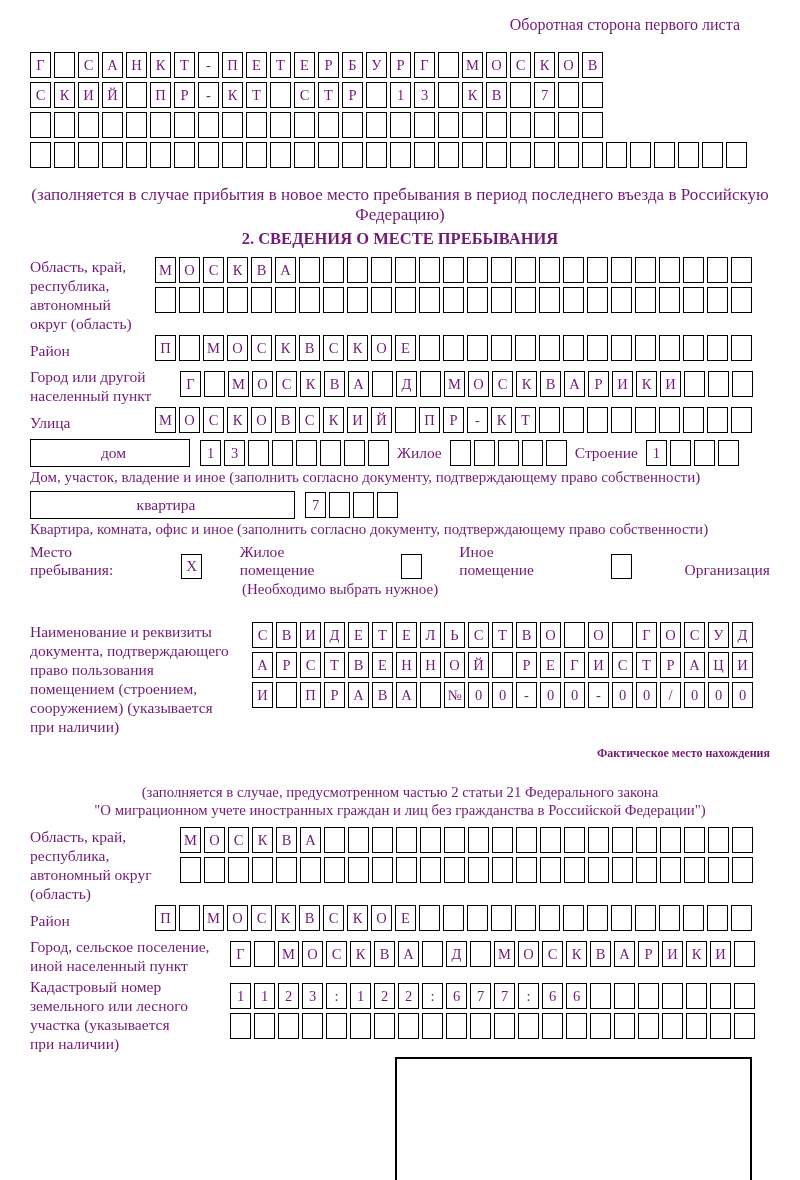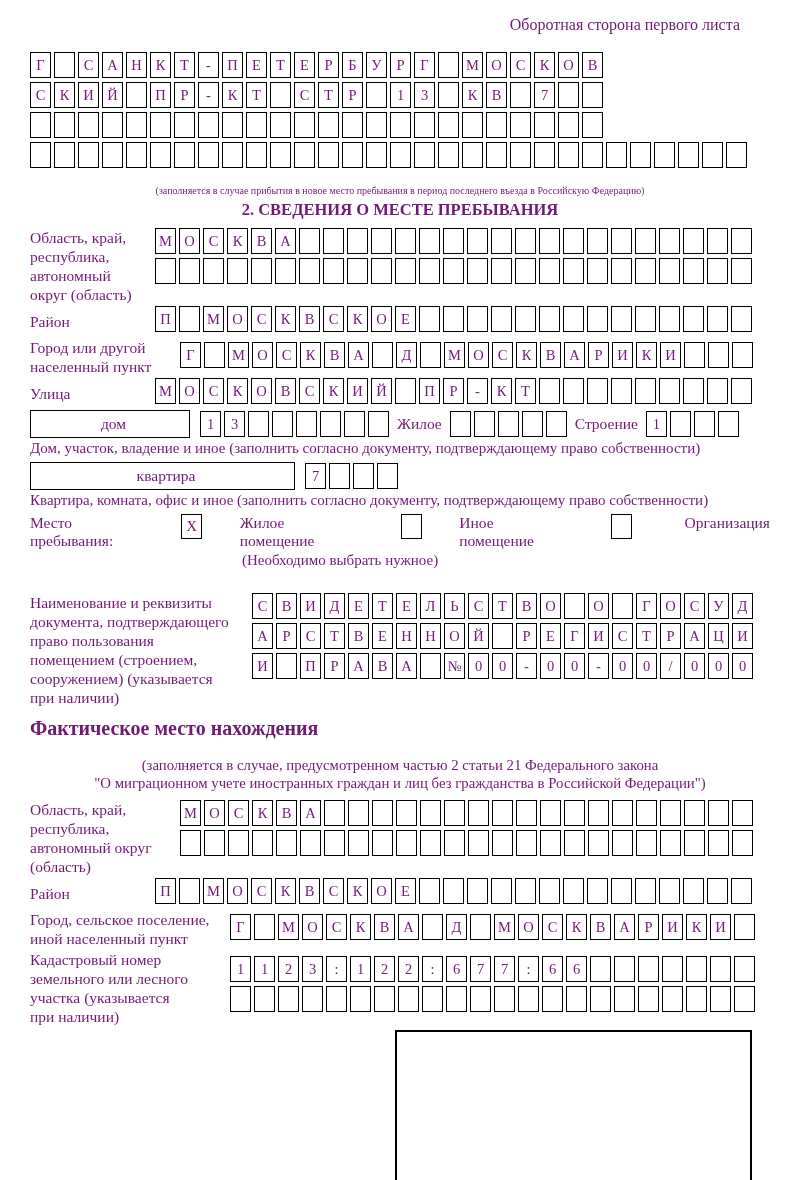--- a/index.html
+++ b/index.html
@@ -14,36 +14,36 @@
   .vcenter{align-items:center;}
   .lbl{font-size:15.5px;line-height:19px;white-space:pre-line;flex:0 0 auto;}
   .w152{width:152px}.w125{width:125px}.w150{width:150px}.w222{width:222px}.w200{width:200px}
   .rows{display:flex;flex-direction:column;}
   .cellrow{display:flex;gap:3px;margin-bottom:4px;}
   .cell{
     box-sizing:border-box;width:21px;height:26px;border:1.7px solid #000;
     display:inline-flex;align-items:center;justify-content:center;
     font-size:14.5px;flex:0 0 auto;line-height:1;
   }
-  .note-center{text-align:center;font-size:10px;margin:17px 0 4px 0;}
+  .note-center{text-align:center;font-size:17px;margin:17px 0 4px 0;}
   .note-left{font-size:15px;margin:1px 0 5px 0;}
   .sec-title{text-align:center;font-weight:bold;font-size:16.5px;margin:4px 0 8px 0;}
   .label-box{
     box-sizing:border-box;border:1.7px solid #000;height:28px;
     display:flex;align-items:center;justify-content:center;font-size:15.5px;flex:0 0 auto;padding-left:7px;
   }
   .inline-label{font-size:15.5px;margin:0 8px;flex:0 0 auto;}
   .checkbox{
     box-sizing:border-box;width:21px;height:25px;border:1.7px solid #000;
     display:inline-flex;align-items:center;justify-content:center;font-size:15px;flex:0 0 auto;
   }
-  .opt-row{display:flex;align-items:flex-start;font-size:15.5px;margin:2px 0 2px 0;gap:14px;}
+  .opt-row{display:flex;align-items:flex-end;font-size:15.5px;margin:2px 0 2px 0;gap:14px;}
   .opt-row .gap-s{width:11px}.opt-row .gap-m{width:28px}
   .need-note{font-size:15px;margin:2px 0 24px 212px;}
-  .fact-title{text-align:left;font-weight:bold;font-size:20px;margin:10px 0 16px 0;}
+  .fact-title{text-align:right;font-weight:bold;font-size:12px;margin:10px 0 22px 0;}
   .fact-note{text-align:center;font-size:14.8px;line-height:18px;white-space:pre-line;margin-bottom:8px;}
   .stamp-box{
     box-sizing:border-box;border:2px solid #000;width:357px;height:175px;
     margin-left:365px;margin-top:4px;background:#fff;
   }
   .stamp-caption{
     width:368px;margin-left:360px;text-align:center;font-size:14.8px;
     line-height:17px;white-space:pre-line;margin-top:7px;
   }
   .mb2{margin-bottom:2px}

